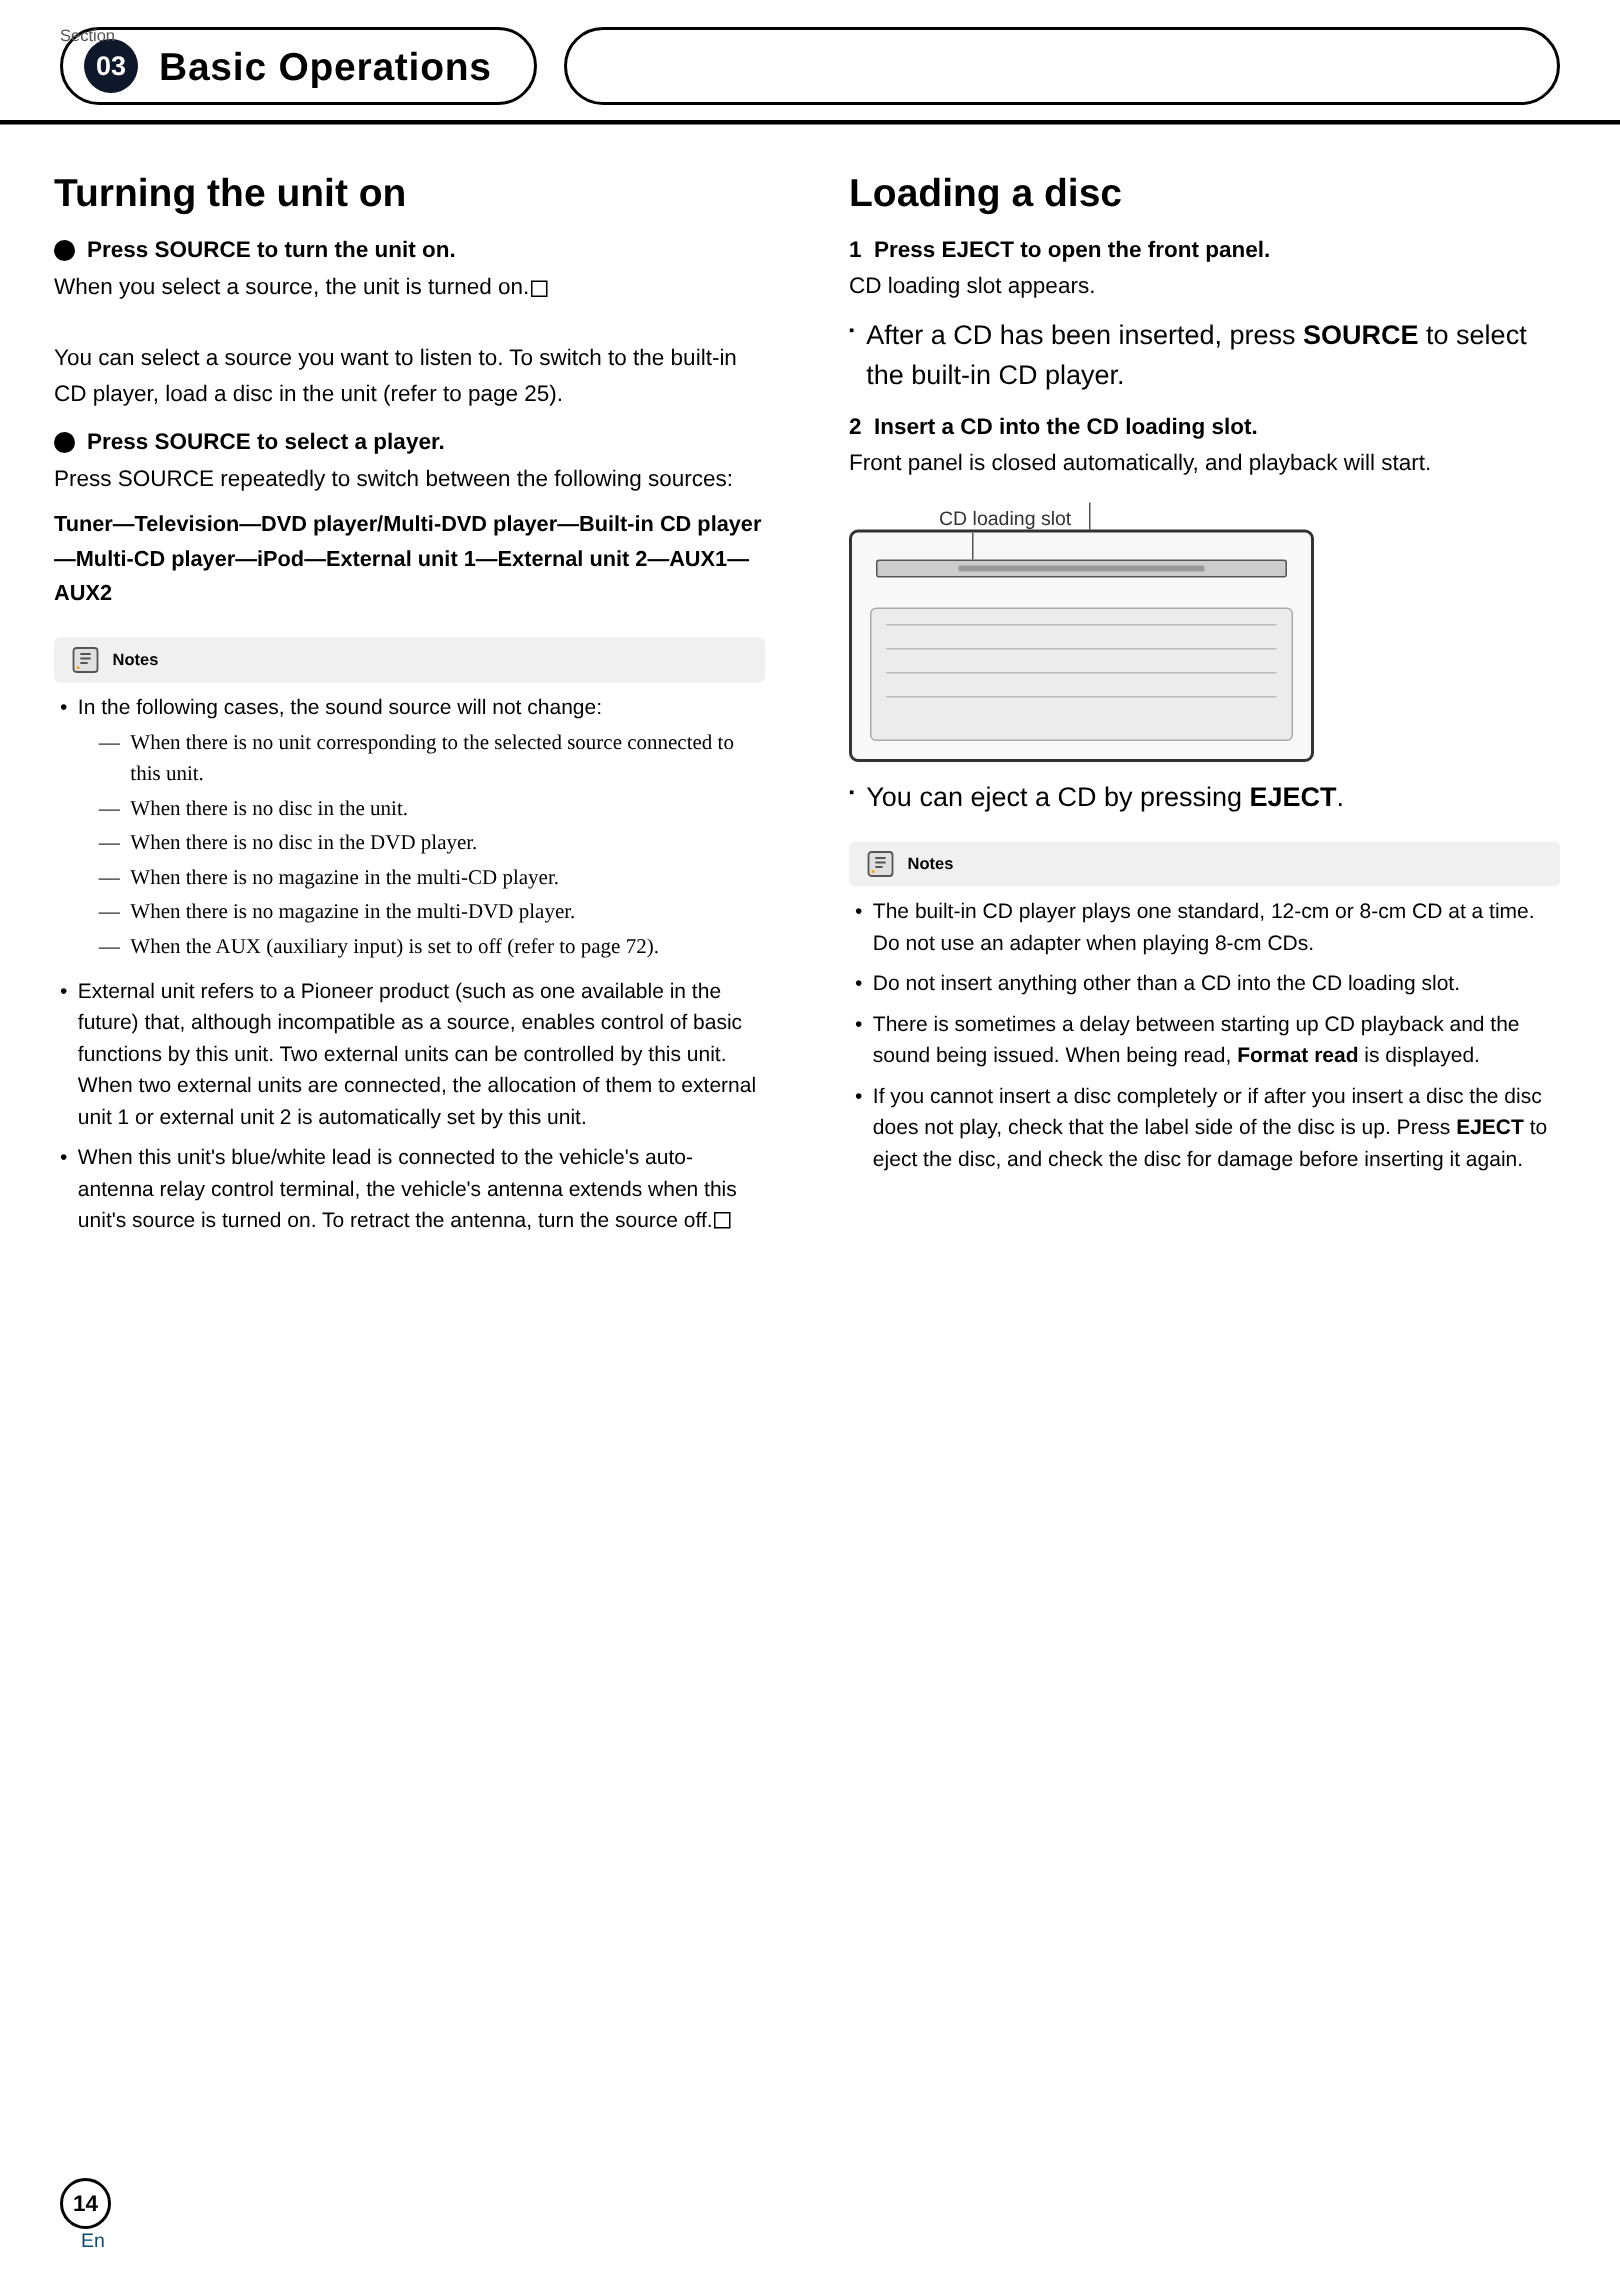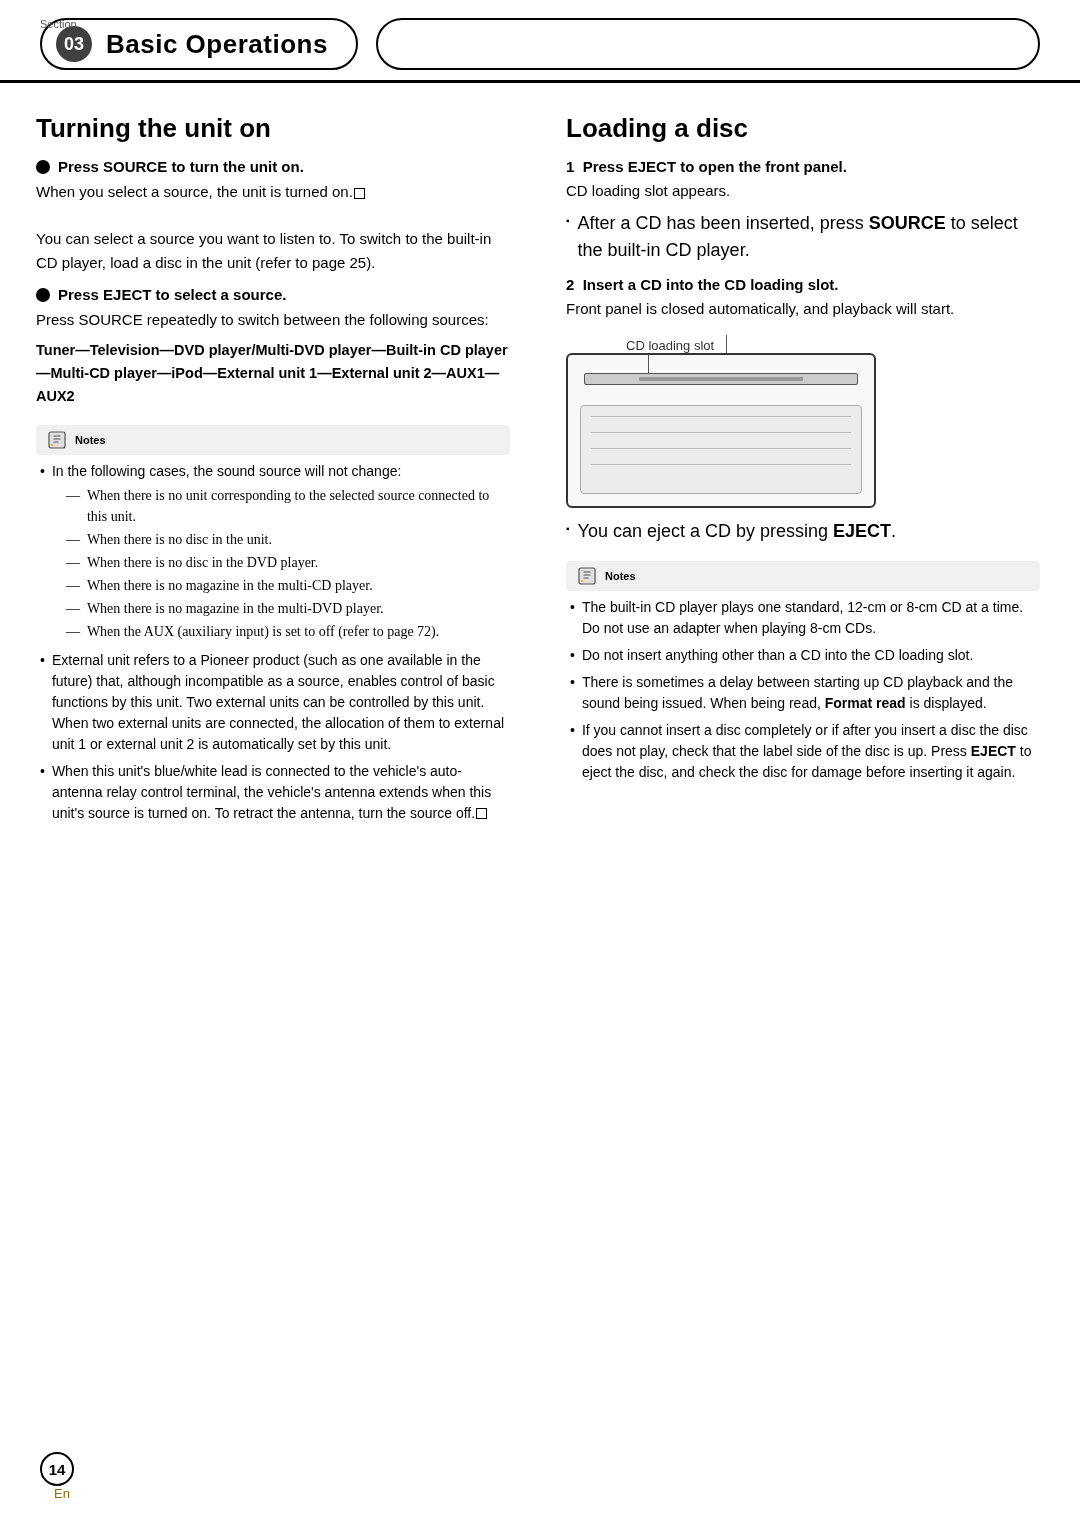--- a/index.html
+++ b/index.html
@@ -23,21 +23,21 @@
     }
     .section-badge {
       display: flex;
       align-items: center;
       border: 2.5px solid #000;
       border-radius: 28px;
       padding: 6px 28px 6px 14px;
       margin-right: 18px;
     }
     .section-number {
-      background: #404040;
+      background: #0f172a;
       color: #fff;
       font-size: 18px;
       font-weight: bold;
       border-radius: 50%;
       width: 36px;
       height: 36px;
       display: flex;
       align-items: center;
       justify-content: center;
       margin-right: 14px;
@@ -257,21 +257,21 @@
       height: 34px;
       display: flex;
       align-items: center;
       justify-content: center;
       font-size: 15px;
       font-weight: bold;
       margin-right: 10px;
     }
     .lang-label {
       font-size: 13px;
-      color: #a16207;
+      color: #0c4a6e;
     }
 
     
     .sources-text {
       font-size: 14.5px;
       line-height: 1.6;
       font-weight: bold;
       margin-bottom: 6px;
     }
   </style>
@@ -301,21 +301,21 @@
       </div>
       <p>
         <span>When you select a source, the unit is turned on.</span><span class="inline-square"></span>
       </p>
     </div>
 
     <div class="step" style="margin-top:24px;">
       <p>You can select a source you want to listen to. To switch to the built-in CD player, load a disc in the unit (refer to page 25).</p>
       <div class="bullet-heading">
         <div class="bullet-dot"></div>
-        <span>Press EJECT to select a source.</span>
+        <span>Press SOURCE to select a player.</span>
       </div>
       <p>Press SOURCE repeatedly to switch between the following sources:</p>
       <p class="sources-text">
         Tuner—Television—<strong>DVD player/Multi-DVD player</strong>—<strong>Built-in CD player</strong>—<strong>Multi-CD player</strong>—<strong>iPod</strong>—<strong>External unit 1</strong>—<strong>External unit 2</strong>—<strong>AUX1</strong>—<strong>AUX2</strong>
       </p>
     </div>
 
     <div class="notes-box">
       <div class="notes-header">
         <span class="notes-icon">

